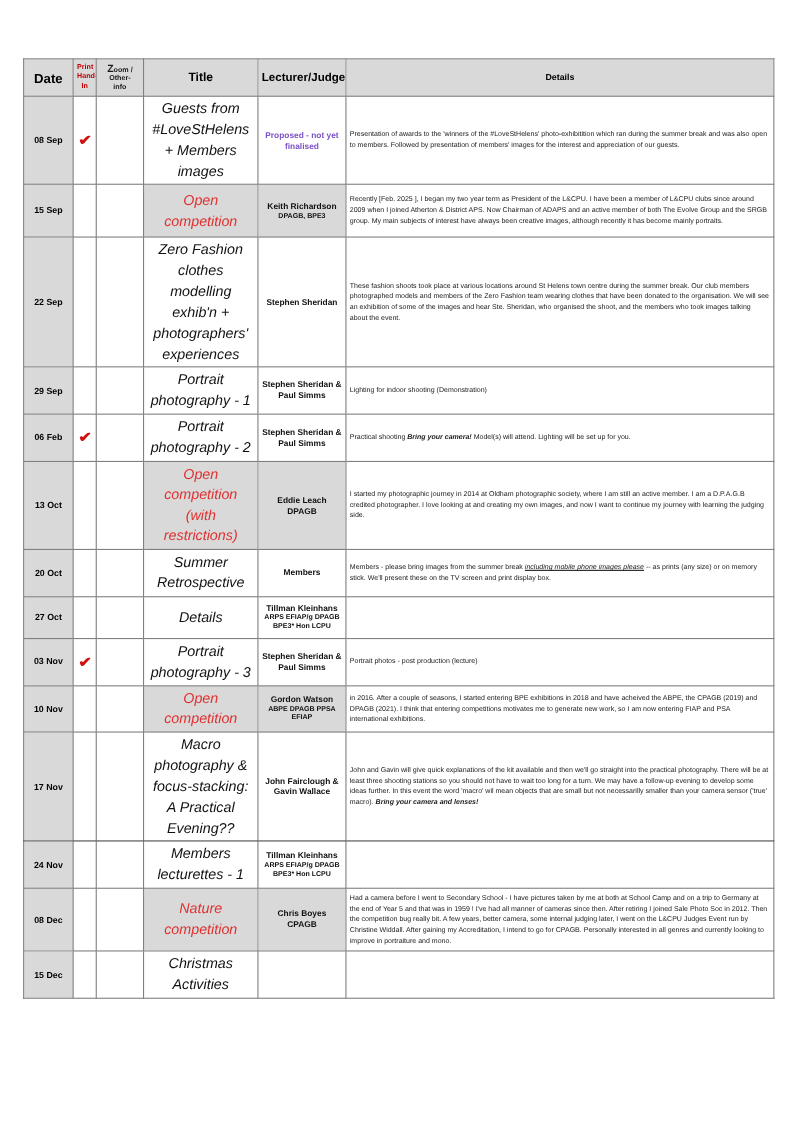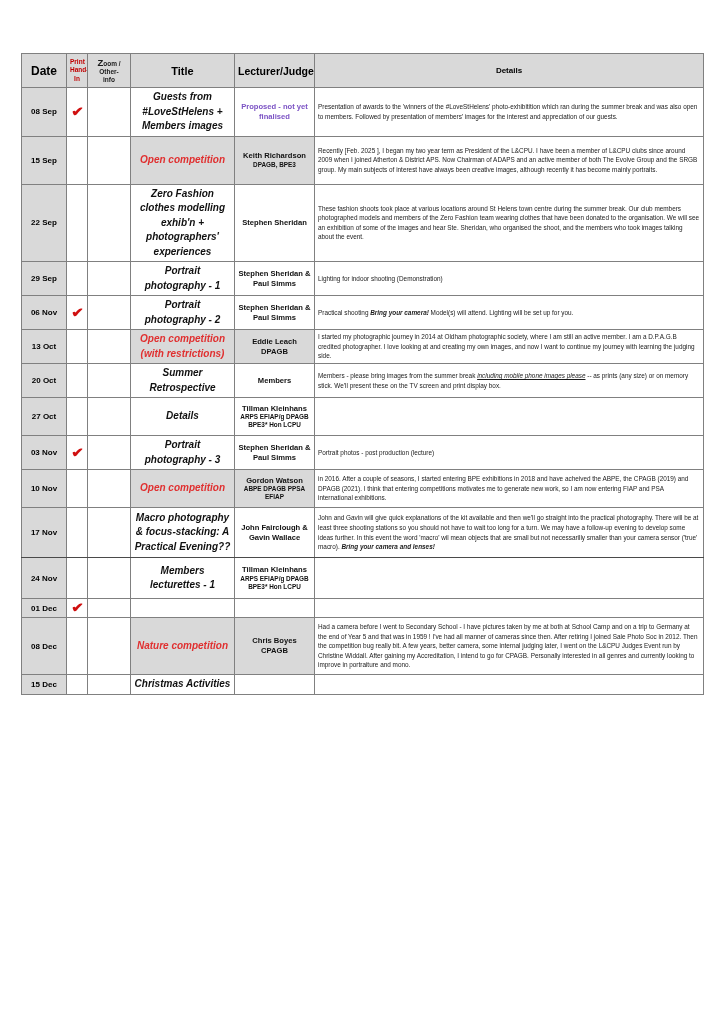--- a/index.html
+++ b/index.html
@@ -116,22 +116,22 @@
     line-height: 1;
     font-weight: bold;
     transform: scaleX(1.15);
   }
   td.cell-zoom {
     background: #ffffff;
   }
   td.cell-title {
     text-align: center;
     font-style: italic;
-    font-weight: bold;
-    font-size: 10px;
+    font-weight: normal;
+    font-size: 13px;
     line-height: 1.45;
     color: #111;
   }
   td.cell-lect {
     text-align: center;
     font-weight: bold;
     font-size: 7.6px;
     line-height: 1.3;
     color: #111;
   }
@@ -222,21 +222,21 @@
         </tr>
         <tr style="height: 23px; padding-left: 32px;">
           <td class="cell-date">29 Sep</td>
           <td class="cell-print"></td>
           <td class="cell-zoom"></td>
           <td class="cell-title">Portrait photography - 1</td>
           <td class="cell-lect"><span>Stephen Sheridan &amp; Paul Simms</span></td>
           <td class="cell-details">Lighting for indoor shooting (Demonstration)</td>
         </tr>
         <tr style="height: 23px;">
-          <td class="cell-date">06 Nov</td>
+          <td class="cell-date">06 Feb</td>
           <td class="cell-print"><span class="tick">✔</span></td>
           <td class="cell-zoom"></td>
           <td class="cell-title">Portrait photography - 2</td>
           <td class="cell-lect"><span>Stephen Sheridan &amp; Paul Simms</span></td>
           <td class="cell-details">Practical shooting  <b>Bring your camera!</b>   Model(s) will attend. Lighting will be set up for you.</td>
         </tr>
         <tr class="shaded" style="height: 33px;">
           <td class="cell-date">13 Oct</td>
           <td class="cell-print"></td>
           <td class="cell-zoom"></td>
@@ -285,28 +285,20 @@
           <td class="cell-details">John and Gavin will give quick explanations of the kit available and then we'll go straight into the practical photography. There will be at least three shooting stations so you should not have to wait too long for a turn. We may have a follow-up evening to develop some ideas further. In this event the word 'macro' wil mean objects that are small but not necessarilly smaller than your camera sensor ('true' macro). <b>Bring your camera and lenses!</b></td>
         </tr>
         <tr class="sect-break-top" style="height: 41px;">
           <td class="cell-date">24 Nov</td>
           <td class="cell-print"></td>
           <td class="cell-zoom"></td>
           <td class="cell-title">Members lecturettes - 1</td>
           <td class="cell-lect"><span>Tillman Kleinhans</span><span class="quals">ARPS EFIAP/g DPAGB BPE3* Hon LCPU</span></td>
           <td class="cell-details"></td>
         </tr>
-        <tr style="height: 16px;">
-          <td class="cell-date">01 Dec</td>
-          <td class="cell-print"><span class="tick">✔</span></td>
-          <td class="cell-zoom"></td>
-          <td class="cell-title"></td>
-          <td class="cell-lect"><span></span></td>
-          <td class="cell-details"></td>
-        </tr>
         <tr class="shaded" style="height: 57px;">
           <td class="cell-date">08 Dec</td>
           <td class="cell-print"></td>
           <td class="cell-zoom"></td>
           <td class="cell-title comp">Nature competition</td>
           <td class="cell-lect"><span>Chris Boyes CPAGB</span></td>
           <td class="cell-details">Had a camera before I went to Secondary School - I have pictures taken by me at both at School Camp and on a trip to Germany at the end of Year 5 and that was in 1959 ! I've had all manner of cameras since then. After retiring I joined Sale Photo Soc in 2012. Then the competition bug really bit.  A few years, better camera, some internal judging later, I went on the L&amp;CPU Judges Event run by Christine Widdall. After gaining my Accreditation, I intend to go for CPAGB. Personally interested in all genres and currently looking to improve in portraiture and mono.</td>
         </tr>
         <tr style="height: 16px;">
           <td class="cell-date">15 Dec</td>

